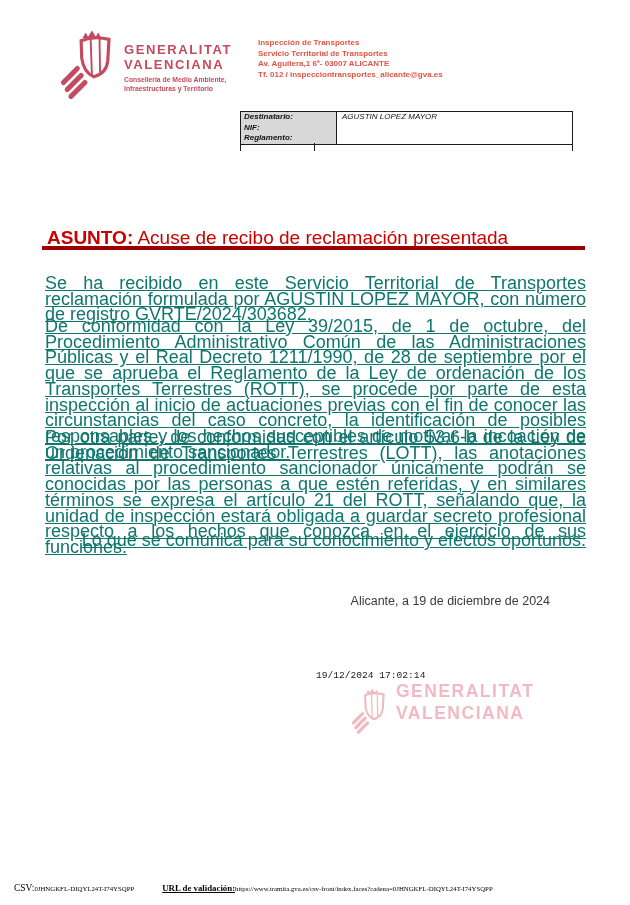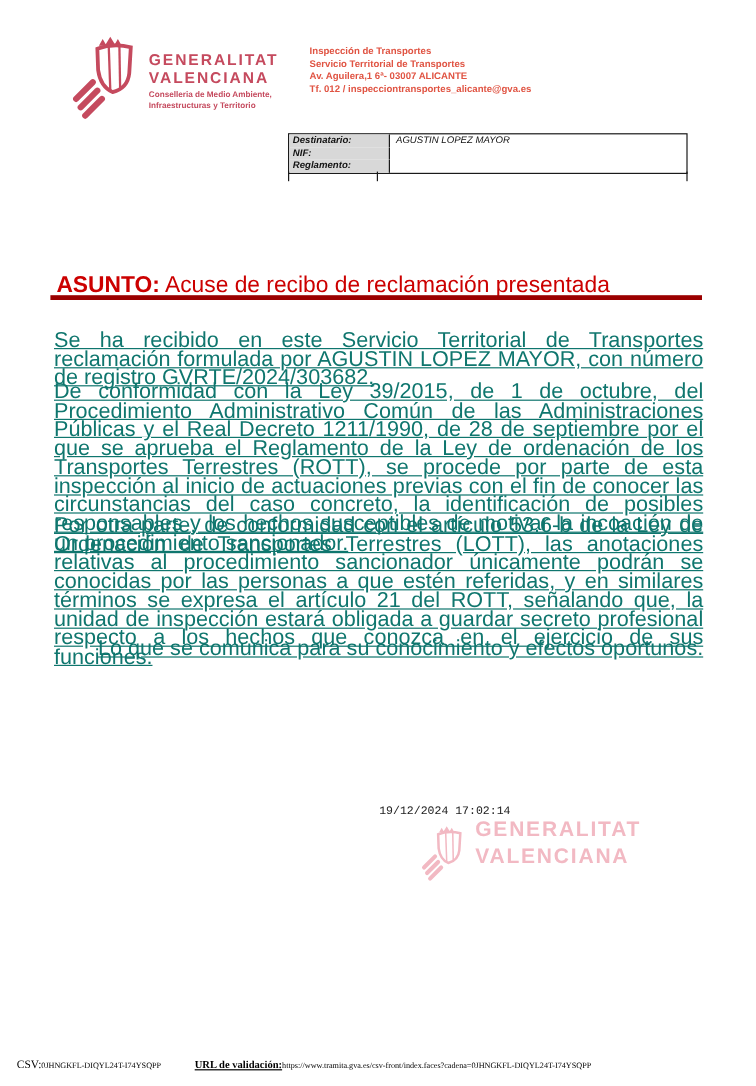--- a/index.html
+++ b/index.html
@@ -13,21 +13,21 @@
   .emblem { position:absolute; left:58px; top:28px; width:64px; height:76px; color:#c54a5e; }
   .brand { position:absolute; left:124px; top:42px; color:#c54a5e; }
   .brand-l1, .brand-l2 { font-size:13px; font-weight:bold; letter-spacing:1.6px; line-height:15px; }
   .brand-dept { margin-top:4px; font-size:6.8px; font-weight:bold; line-height:8.5px; }
   .office { position:absolute; left:258px; top:38px; color:#e05443; font-size:8px; line-height:10.6px; font-weight:bold; }
 
   
   .rtable { position:absolute; left:240px; top:111px; width:333px; border:1px solid #1a1a1a; }
   .rtable-row { display:flex; height:10.5px; }
   .rtable-label {
-    width:84px; background:#d8d8d8; border-right:1px solid #1a1a1a;
+    width:96px; background:#d8d8d8; border-right:1px solid #1a1a1a;
     font-size:8px; font-weight:bold; font-style:italic; padding:0 3px; line-height:10.5px; color:#111;
   }
   .rtable-value { flex:1; font-size:8px; font-weight:normal; font-style:italic; padding:0 5px; line-height:10.5px; color:#111; }
   .rtable-stub { position:absolute; left:240px; top:143px; width:333px; height:8px;
     border-left:1px solid #1a1a1a; border-right:1px solid #1a1a1a; }
   .rtable-stub::after { content:""; position:absolute; left:73px; top:0; bottom:0; border-left:1px solid #1a1a1a; }
 
   
   .subject { position:absolute; left:47px; top:227px; font-size:19px; color:#cc0000; }
   .subject b { font-weight:bold; }
@@ -100,20 +100,21 @@
   </div>
   <div class="rtable-stub"></div>
 
   <div class="subject"><b>ASUNTO:</b><span> Acuse de recibo de reclamación presentada</span></div>
   <div class="subject-rule"></div>
 
   <div class="para p1">Se ha recibido en este Servicio Territorial de Transportes reclamación formulada por AGUSTIN LOPEZ MAYOR, con número de registro GVRTE/2024/303682.</div>
   <div class="para p2">De conformidad con la Ley 39/2015, de 1 de octubre, del Procedimiento Administrativo Común de las Administraciones Públicas y el Real Decreto 1211/1990, de 28 de septiembre por el que se aprueba el Reglamento de la Ley de ordenación de los Transportes Terrestres (ROTT), se procede por parte de esta inspección al inicio de actuaciones previas con el fin de conocer las circunstancias del caso concreto, la identificación de posibles responsables y los hechos susceptibles de motivar la incoación de un procedimiento sancionador.</div>
   <div class="para p3">Por otra parte, de conformidad con el artículo 53.6-b de la Ley de Ordenación de Transportes Terrestres (LOTT), las anotaciones relativas al procedimiento sancionador únicamente podrán se conocidas por las personas a que estén referidas, y en similares términos se expresa el artículo 21 del ROTT, señalando que, la unidad de inspección estará obligada a guardar secreto profesional respecto a los hechos que conozca en el ejercicio de sus funciones.</div>
   <div class="para p4">Lo que se comunica para su conocimiento y efectos oportunos.</div>
+  <div class="dateline">Alicante, a 19 de diciembre de 2024</div>
 
   <div class="watermark">
     <svg class="wm-emblem" viewBox="0 0 100 120" fill="none" stroke="currentColor">
       <path d="M38,16 l5,-9 4,7 6,-10 6,10 4,-7 5,9 z" fill="currentColor" stroke="none"></path>
       <path d="M36,20 Q57,12 80,18 L78,52 Q76,72 56,77 Q40,70 37,48 Z" stroke-width="5"></path>
       <path d="M51,17 L53,74" stroke-width="3"></path>
       <path d="M65,17 L66,74" stroke-width="3"></path>
       <path d="M30,64 L8,86" stroke-width="8" stroke-linecap="round"></path>
       <path d="M36,75 L14,97" stroke-width="8" stroke-linecap="round"></path>
       <path d="M42,86 L20,108" stroke-width="8" stroke-linecap="round"></path>

